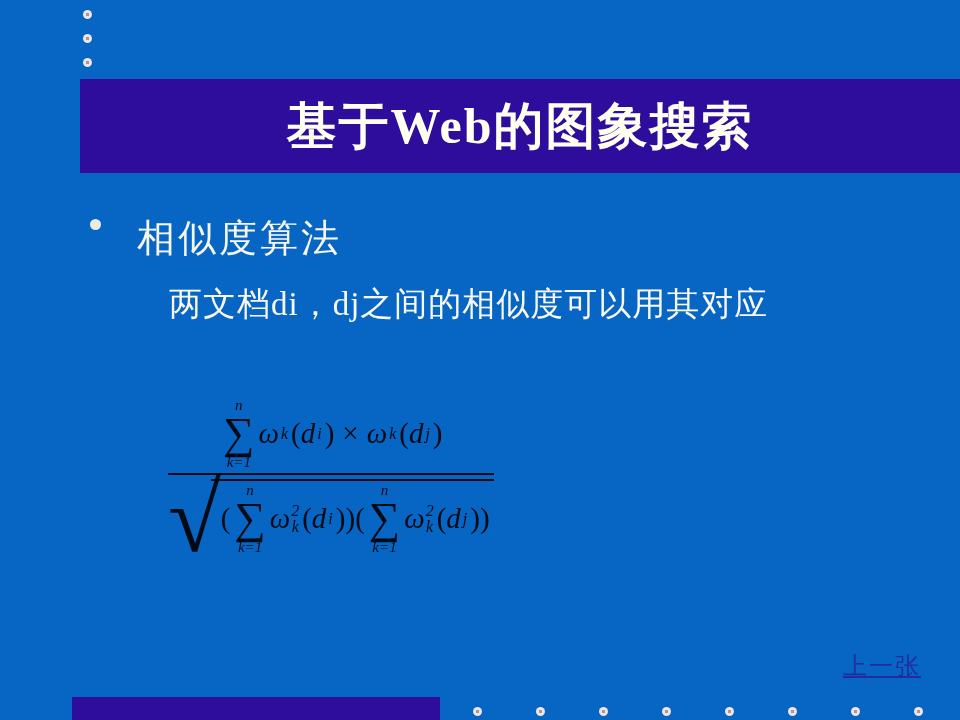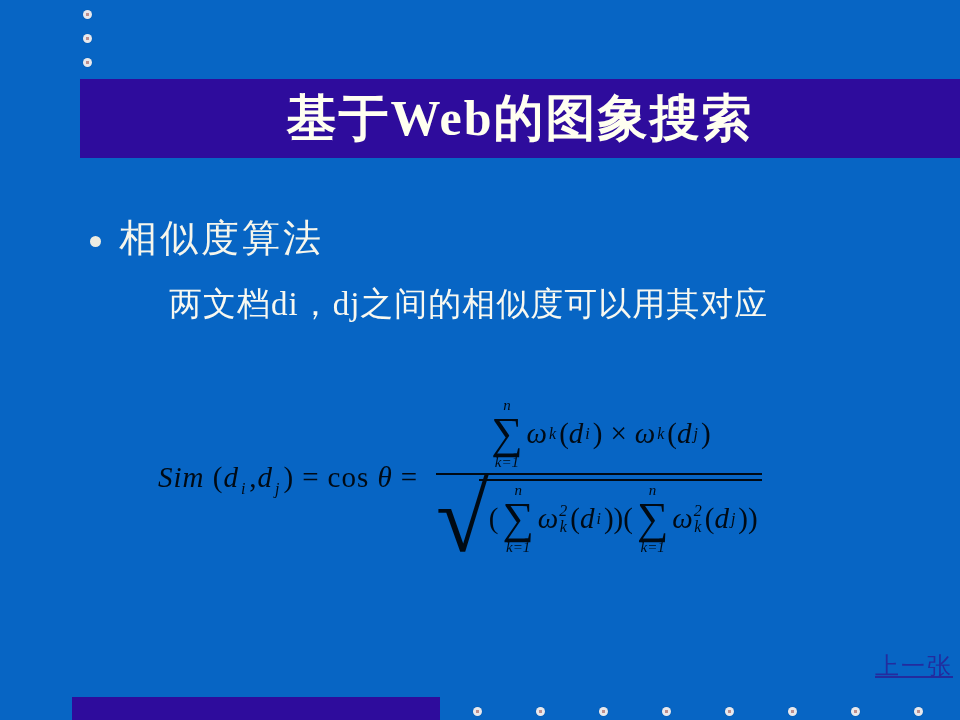--- a/index.html
+++ b/index.html
@@ -11,28 +11,28 @@
   
   .dot{
     width:9px;height:9px;border-radius:50%;
     background:radial-gradient(circle,#bd8f8f 0 1.6px,#e8e8ec 1.7px);
     box-shadow:0 0 1px rgba(0,0,0,.25);
   }
   .top-dots{position:absolute;left:83px;top:10px;display:flex;flex-direction:column;gap:15px;}
   .bottom-dots{position:absolute;left:473px;top:707px;display:flex;gap:54px;}
   
   .title-bar{
-    position:absolute;left:80px;top:79px;width:880px;height:79px;
+    position:absolute;left:80px;top:79px;width:880px;height:94px;
     background:#2E0C9C;display:flex;align-items:center;justify-content:center;
   }
   .title-bar h1{
     margin:0;font-size:50px;font-weight:bold;color:#FFFFF0;letter-spacing:2px;
   }
   
-  .bullet-row{position:absolute;left:90px;top:213px;display:flex;align-items:center;gap:18px;color:#F6F6EC;}
+  .bullet-row{position:absolute;left:90px;top:213px;display:flex;gap:36px;color:#F6F6EC;}
   .bullet-icon{width:11px;height:11px;border-radius:50%;background:#ECECE2;flex:0 0 auto;margin-top:6px;}
   .bullet-text{font-size:38px;letter-spacing:3px;}
   
   .paragraph{
     position:absolute;left:100px;top:276px;width:770px;margin:5px;
     font-size:33px;line-height:46px;color:#F8F8F0;letter-spacing:1px;
   }
   .paragraph .line1{display:block;padding-left:64px;}
   .paragraph .line2{display:block;}
   
@@ -56,21 +56,21 @@
     padding:2px 4px 0 10px;margin-top:2px;
   }
   .sum{display:inline-flex;flex-direction:column;align-items:center;line-height:1;margin:0 4px;}
   .sum .lim{font-size:15px;font-style:italic;}
   .sum .sigma{font-size:44px;line-height:0.95;font-style:normal;}
   .ss{display:inline-flex;flex-direction:column;align-items:center;line-height:1;font-size:0.55em;font-style:italic;margin:0 3px 0 1px;vertical-align:middle;}
   .ss span{display:block;}
   
   .prev-link{
     position:absolute;left:843px;top:650px;font-size:24px;color:#232C9E;
-    text-decoration:underline;letter-spacing:2px;cursor:pointer;margin-left:32px;
+    text-decoration:underline;letter-spacing:2px;cursor:pointer;
   }
   
   .bottom-bar{position:absolute;left:72px;top:697px;width:368px;height:23px;background:#2E0C9C;}
 </style>
 </head>
 <body>
 
 <div class="slide">
 
   <div class="top-dots">
@@ -86,22 +86,20 @@
   <div class="bullet-row">
     <span class="bullet-icon"></span>
     <span class="bullet-text">相似度算法</span>
   </div>
 
   <p class="paragraph">
     <span class="line1">两文档di，dj之间的相似度可以用其对应</span>
   </p>
 
   <div class="formula">
-    <span class="lhs"><span class="it">Sim</span>
-      <span>(</span><span class="it">d</span><sub>i</sub><span>,</span><span class="it">d</span><sub>j</sub><span>)</span><span class="op">=</span><span>cos</span>&nbsp;<span class="it">θ</span><span class="op">=</span></span>
 
     <span class="frac">
       <span class="num">
         <span class="sum">
           <span class="lim">n</span>
           <span class="sigma">∑</span>
           <span class="lim">k=1</span>
         </span>
         <span class="it">ω</span>
           <sub>k</sub>

